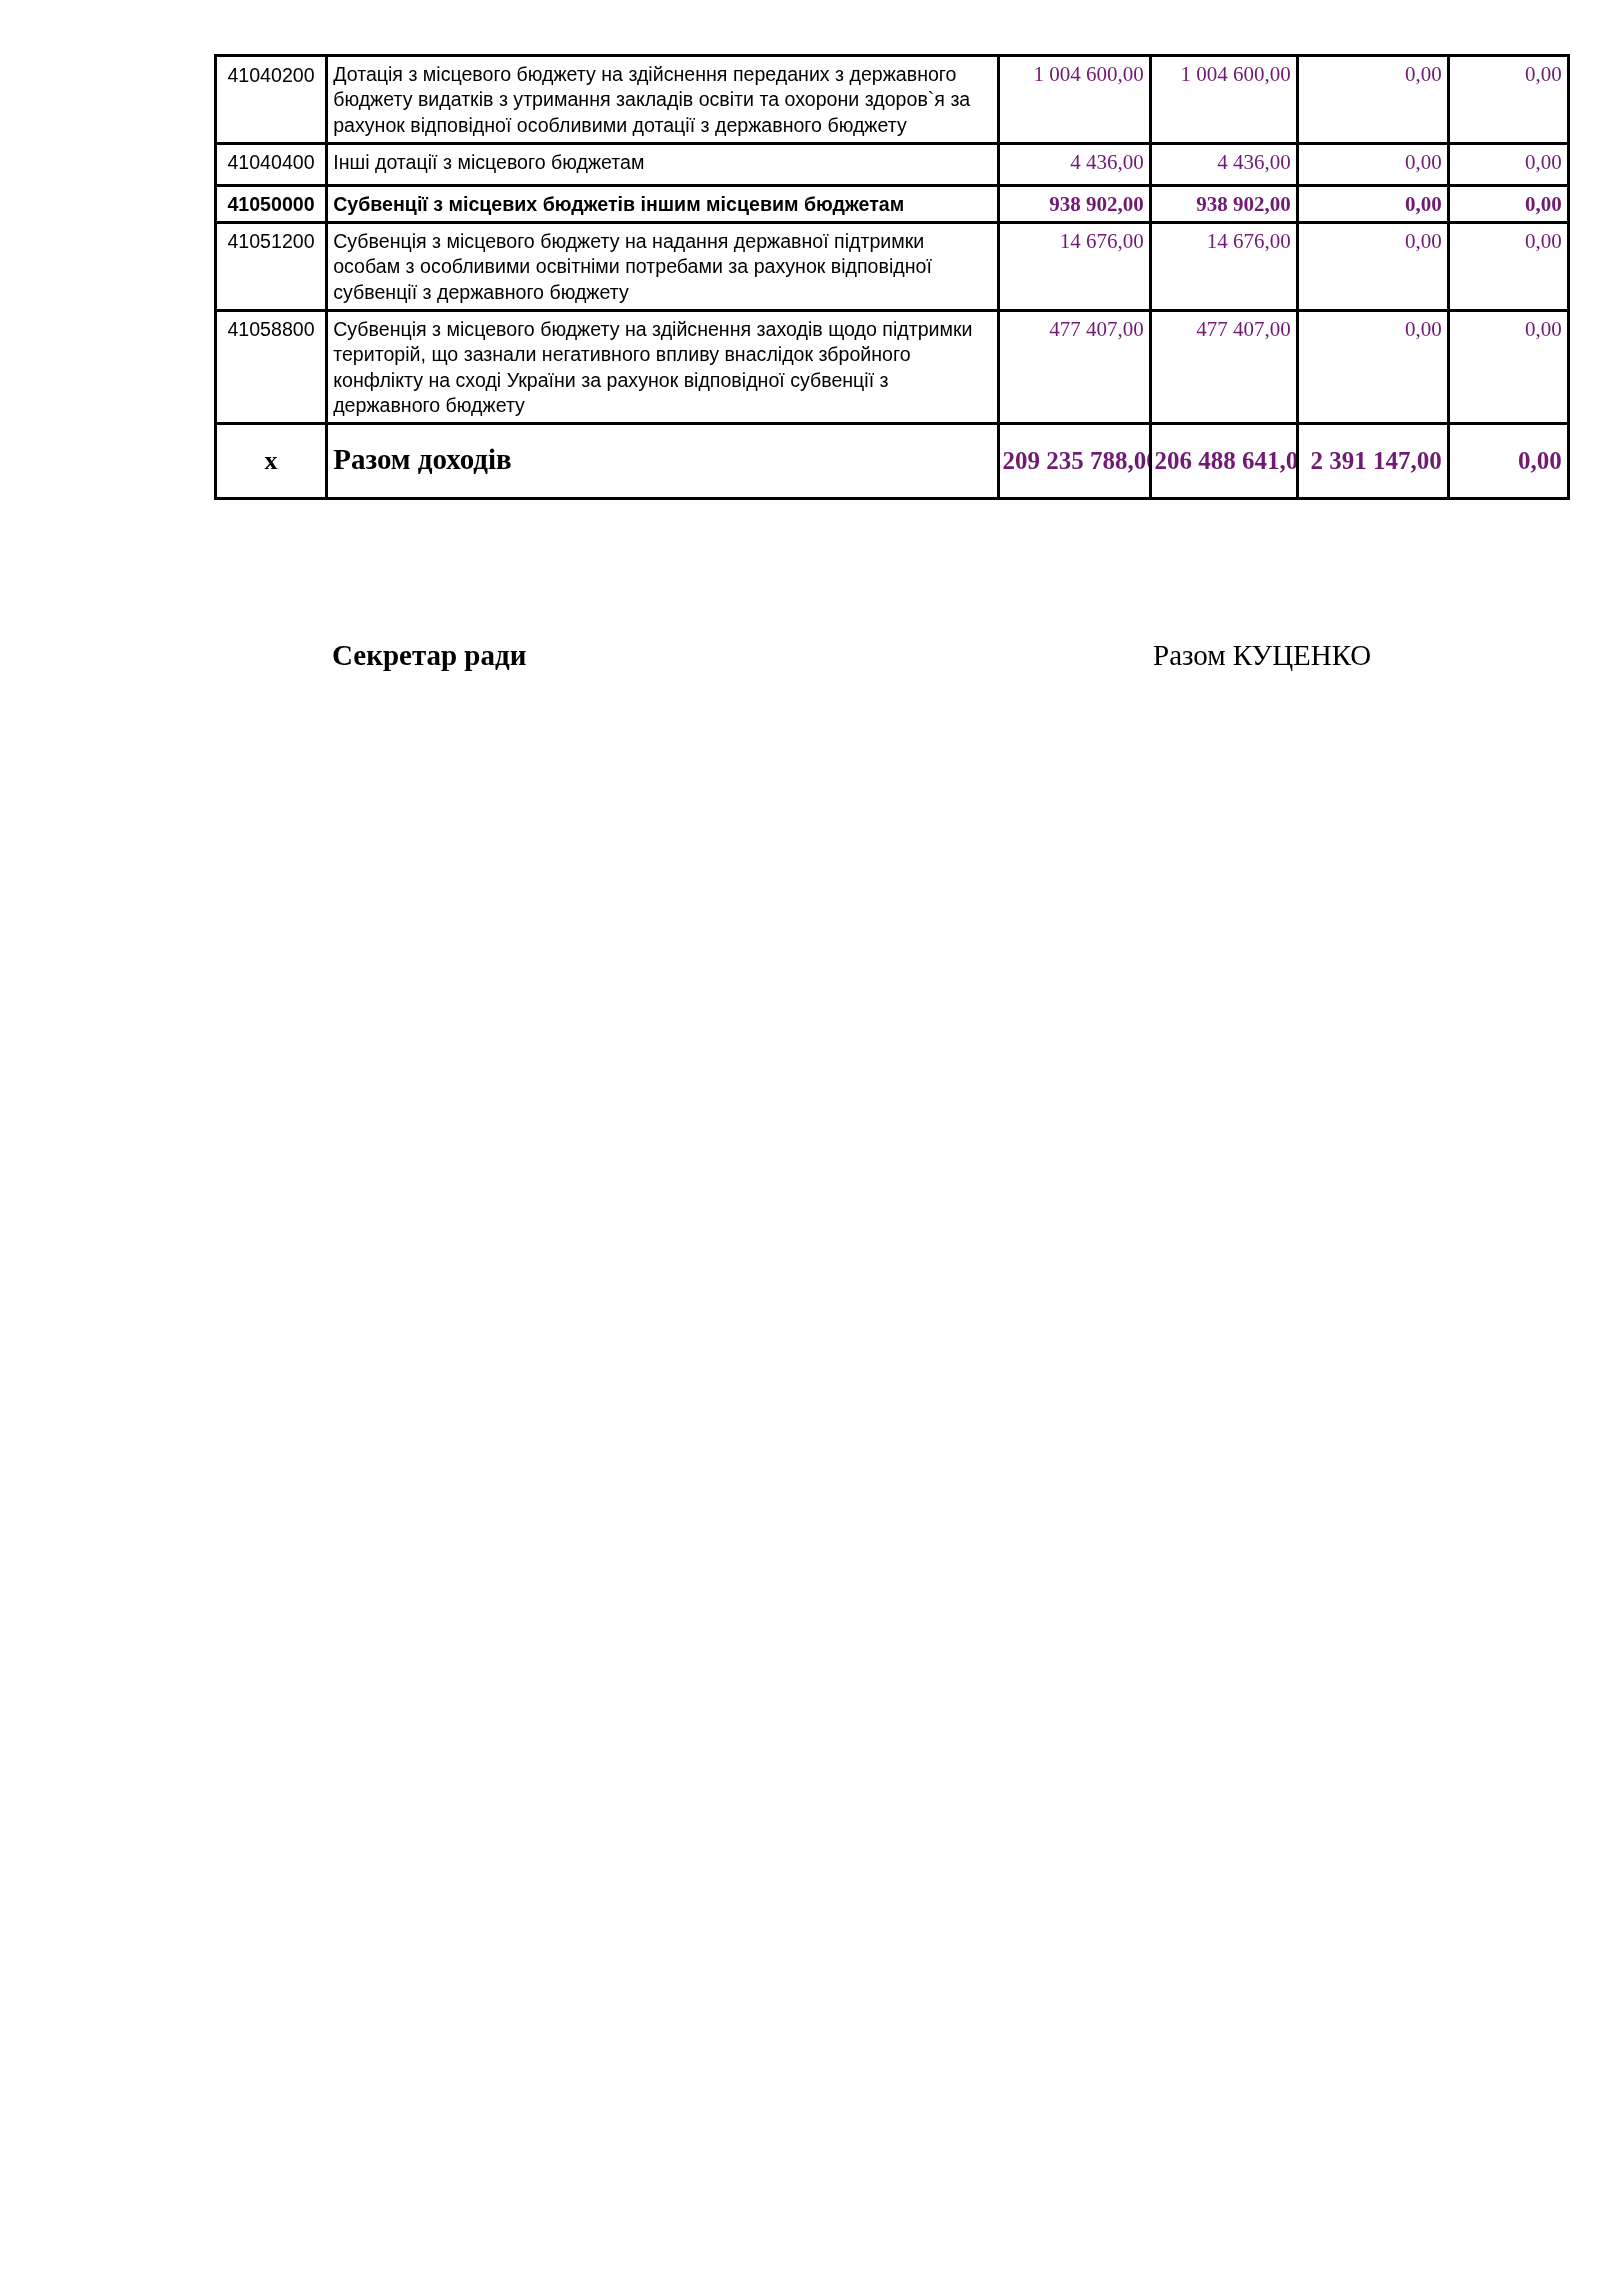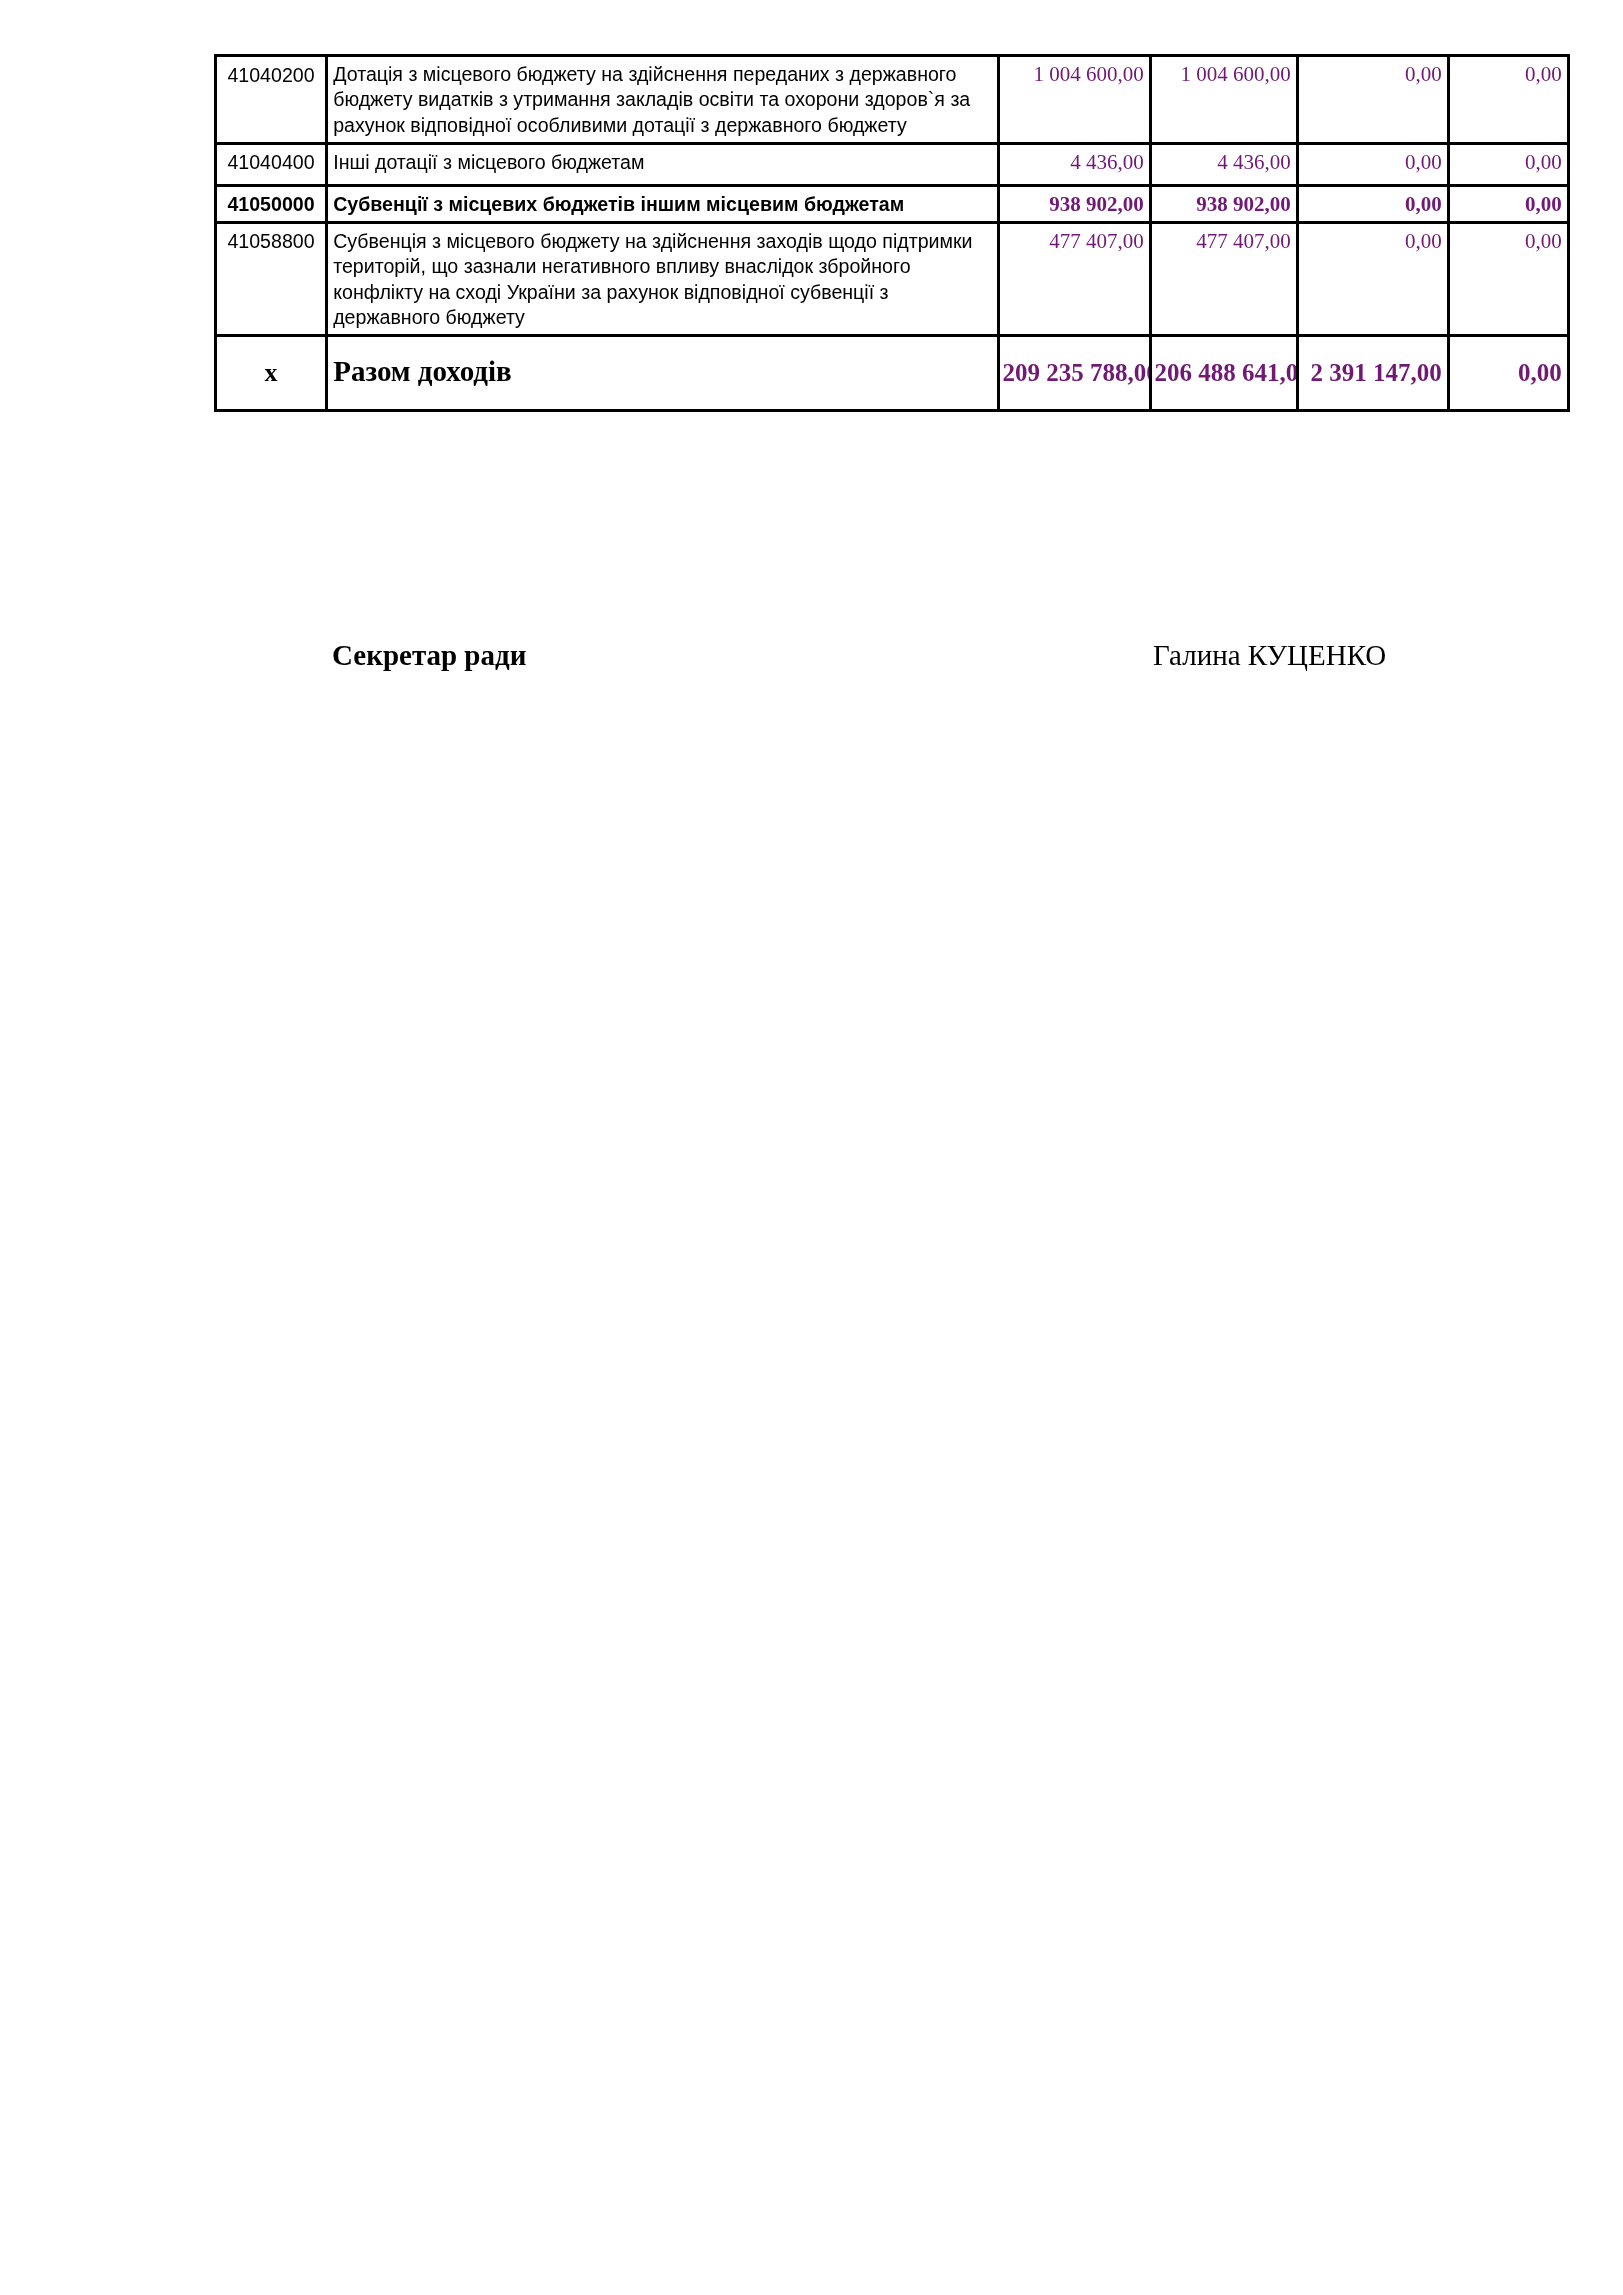--- a/index.html
+++ b/index.html
@@ -135,20 +135,28 @@
             <td class="num-cell">0,00</td>
           </tr>
           <tr class="row-bold" style="height: 33px;">
             <td class="code-cell">41050000</td>
             <td class="desc-cell">Субвенції з місцевих бюджетів іншим місцевим бюджетам</td>
             <td class="num-cell">938 902,00</td>
             <td class="num-cell">938 902,00</td>
             <td class="num-cell">0,00</td>
             <td class="num-cell">0,00</td>
           </tr>
+          <tr class="row-normal" style="height: 79px;">
+            <td class="code-cell">41051200</td>
+            <td class="desc-cell">Субвенція з місцевого бюджету на надання державної підтримки особам з особливими освітніми потребами за рахунок відповідної субвенції з державного бюджету</td>
+            <td class="num-cell">14 676,00</td>
+            <td class="num-cell">14 676,00</td>
+            <td class="num-cell">0,00</td>
+            <td class="num-cell">0,00</td>
+          </tr>
           <tr class="row-normal" style="height: 103px;">
             <td class="code-cell">41058800</td>
             <td class="desc-cell">Субвенція з місцевого бюджету на здійснення заходів щодо підтримки територій, що зазнали негативного впливу внаслідок збройного конфлікту на сході України за рахунок відповідної субвенції з державного бюджету</td>
             <td class="num-cell">477 407,00</td>
             <td class="num-cell">477 407,00</td>
             <td class="num-cell">0,00</td>
             <td class="num-cell">0,00</td>
           </tr>
           <tr class="row-total" style="height: 75px;">
             <td class="code-cell">x</td>
@@ -157,16 +165,16 @@
             <td class="num-cell">206 488 641,00</td>
             <td class="num-cell">2 391 147,00</td>
             <td class="num-cell">0,00</td>
           </tr>
         </tbody>
     </table>
   </div>
 
   <div class="sig-title">Секретар ради</div>
 
-  <div class="sig-name">Галина КУЦЕНКО</div>
+  <div class="sig-name">Разом КУЦЕНКО</div>
 
 </div>
 
 
 </body></html>

